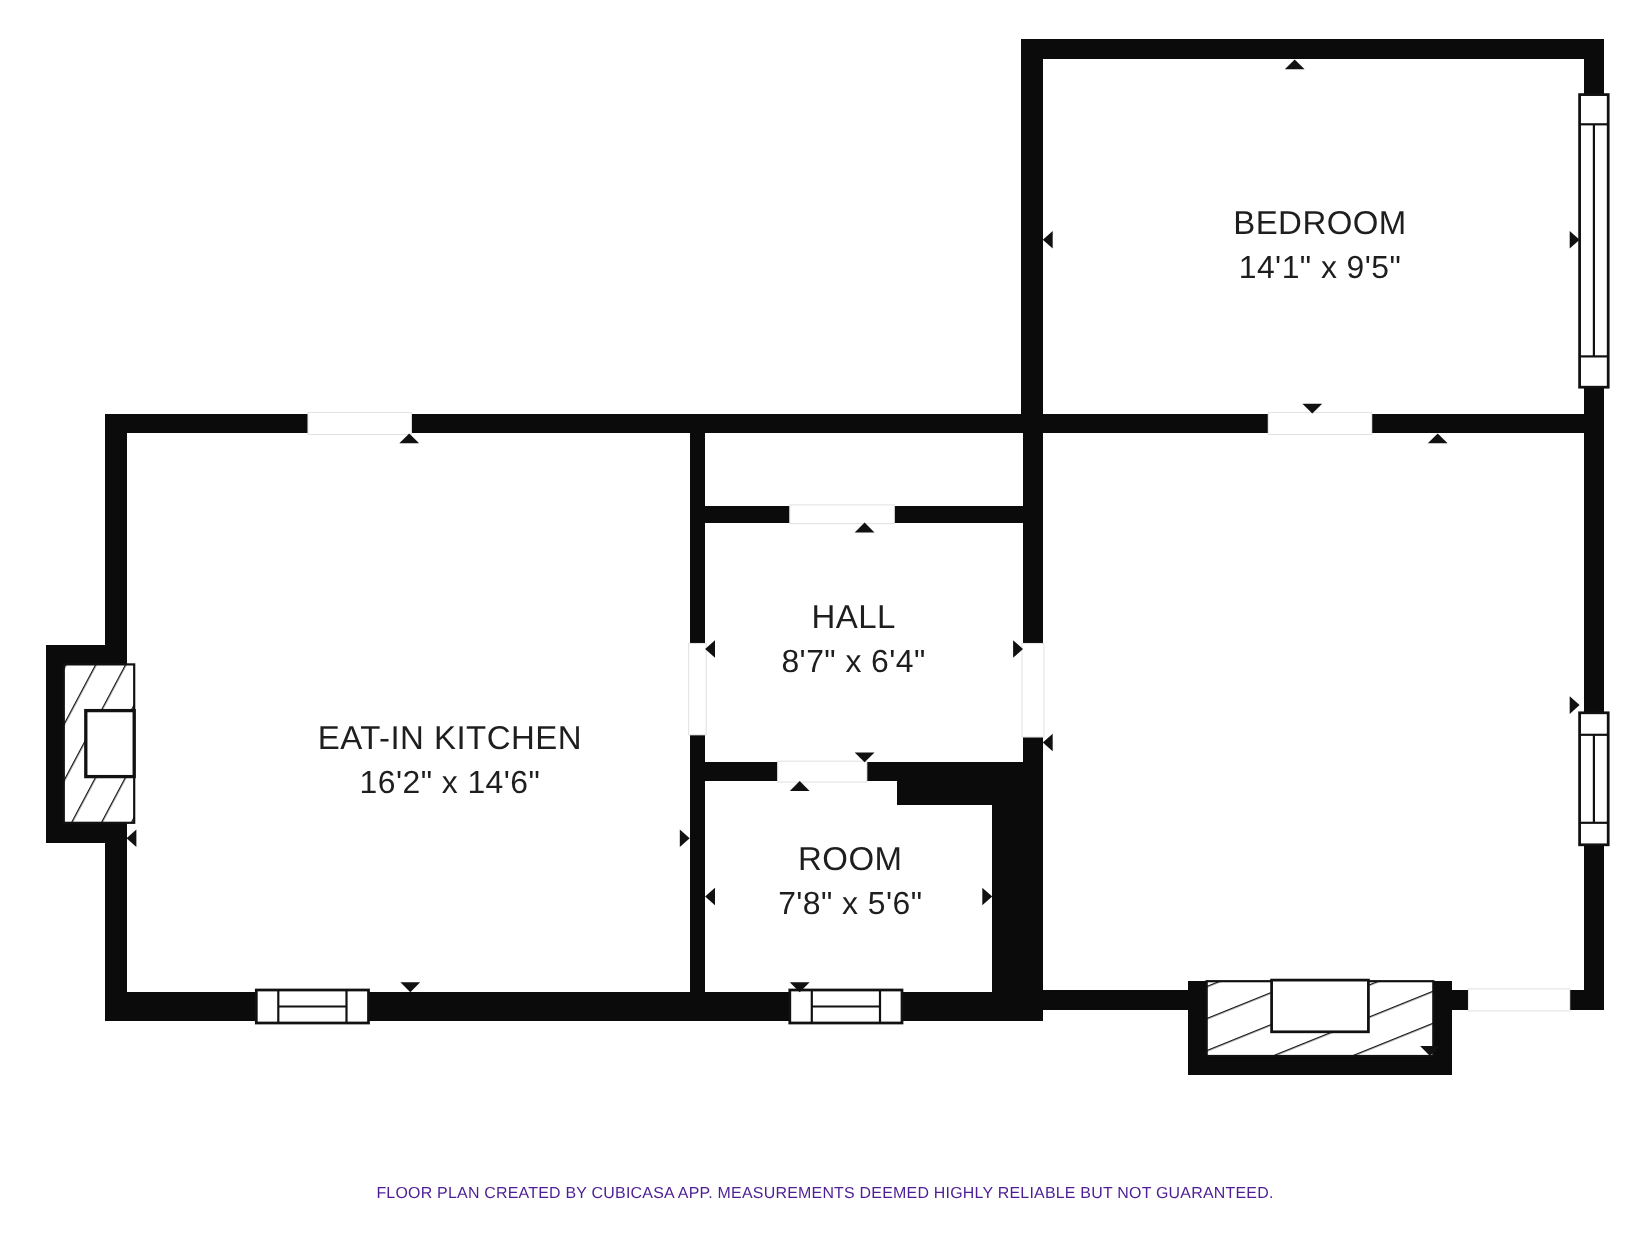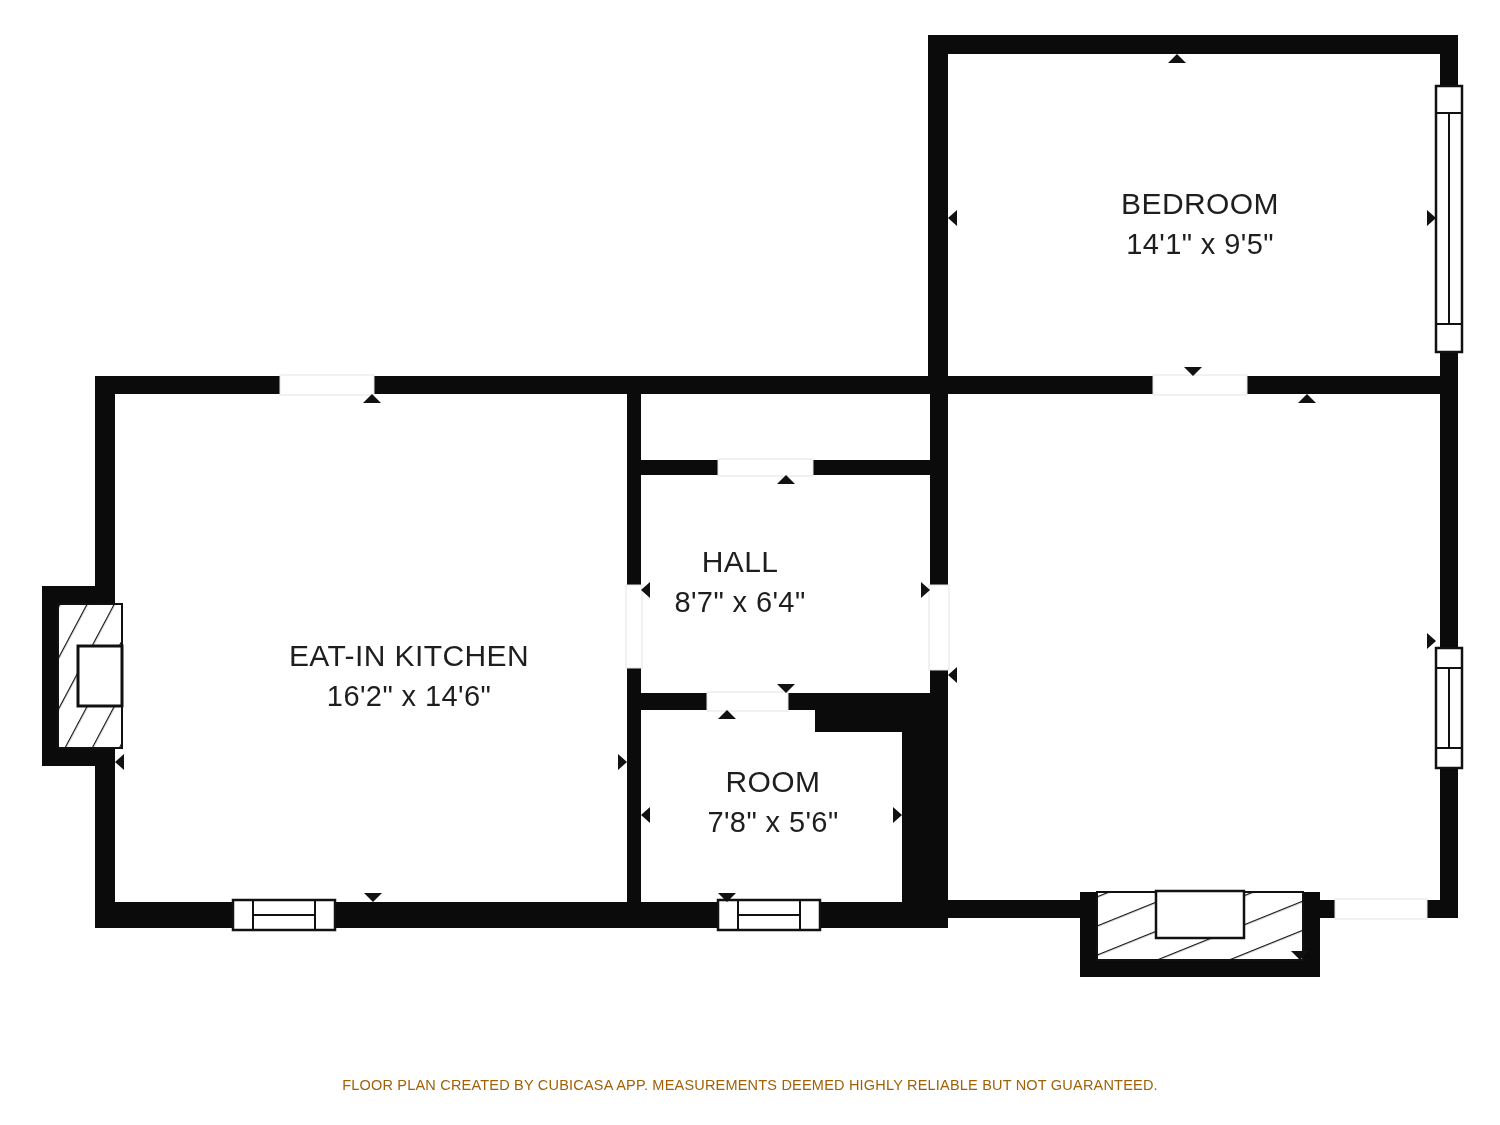--- a/index.html
+++ b/index.html
@@ -11,21 +11,21 @@
   }
   .plan-svg{position:absolute;left:0;top:0;}
   .room-label{
     position:absolute;transform:translate(-50%,-50%);
     text-align:center;color:#1e1e1e;white-space:nowrap;
     font-size:30px;line-height:40px;letter-spacing:.4px;
   }
   .room-label .dims{font-size:29px;}
   .footer-note{
     position:absolute;left:0;right:0;top:1077px;text-align:center;
-    color:#a16207;font-size:14.5px;letter-spacing:.2px;
+    color:#4c1d95;font-size:14.5px;letter-spacing:.2px;
   }
 </style>
 </head>
 <body>
 
 <div class="stage">
 
   <svg class="plan-svg" width="1500" height="1125" viewBox="0 0 1500 1125">
     <defs>
       <pattern id="hatchSteep" width="24" height="24" patternUnits="userSpaceOnUse" patternTransform="rotate(-62)">
@@ -154,26 +154,26 @@
       <polygon points="957,667 957,683 948,675"></polygon>
       <polygon points="1427,633 1427,649 1436,641"></polygon>
     </g>
   </svg>
 
   <div class="room-label" style="left:1200px;top:224px;">
     <div class="name">BEDROOM</div>
     <div class="dims">14'1" x 9'5"</div>
   </div>
 
-  <div class="room-label" style="left:409px;top:676px;">
+  <div class="room-label" style="left:409px;top:692px;">
     <div class="name">EAT-IN KITCHEN</div>
     <div class="dims">16'2" x 14'6"</div>
   </div>
 
-  <div class="room-label" style="left:740px;top:582px;">
+  <div class="room-label" style="left:776px;top:582px;">
     <div class="name">HALL</div>
     <div class="dims">8'7" x 6'4"</div>
   </div>
 
 
   <div class="room-label" style="left:773px;top:802px;">
     <div class="name">ROOM</div>
     <div class="dims">7'8" x 5'6"</div>
   </div>
 

